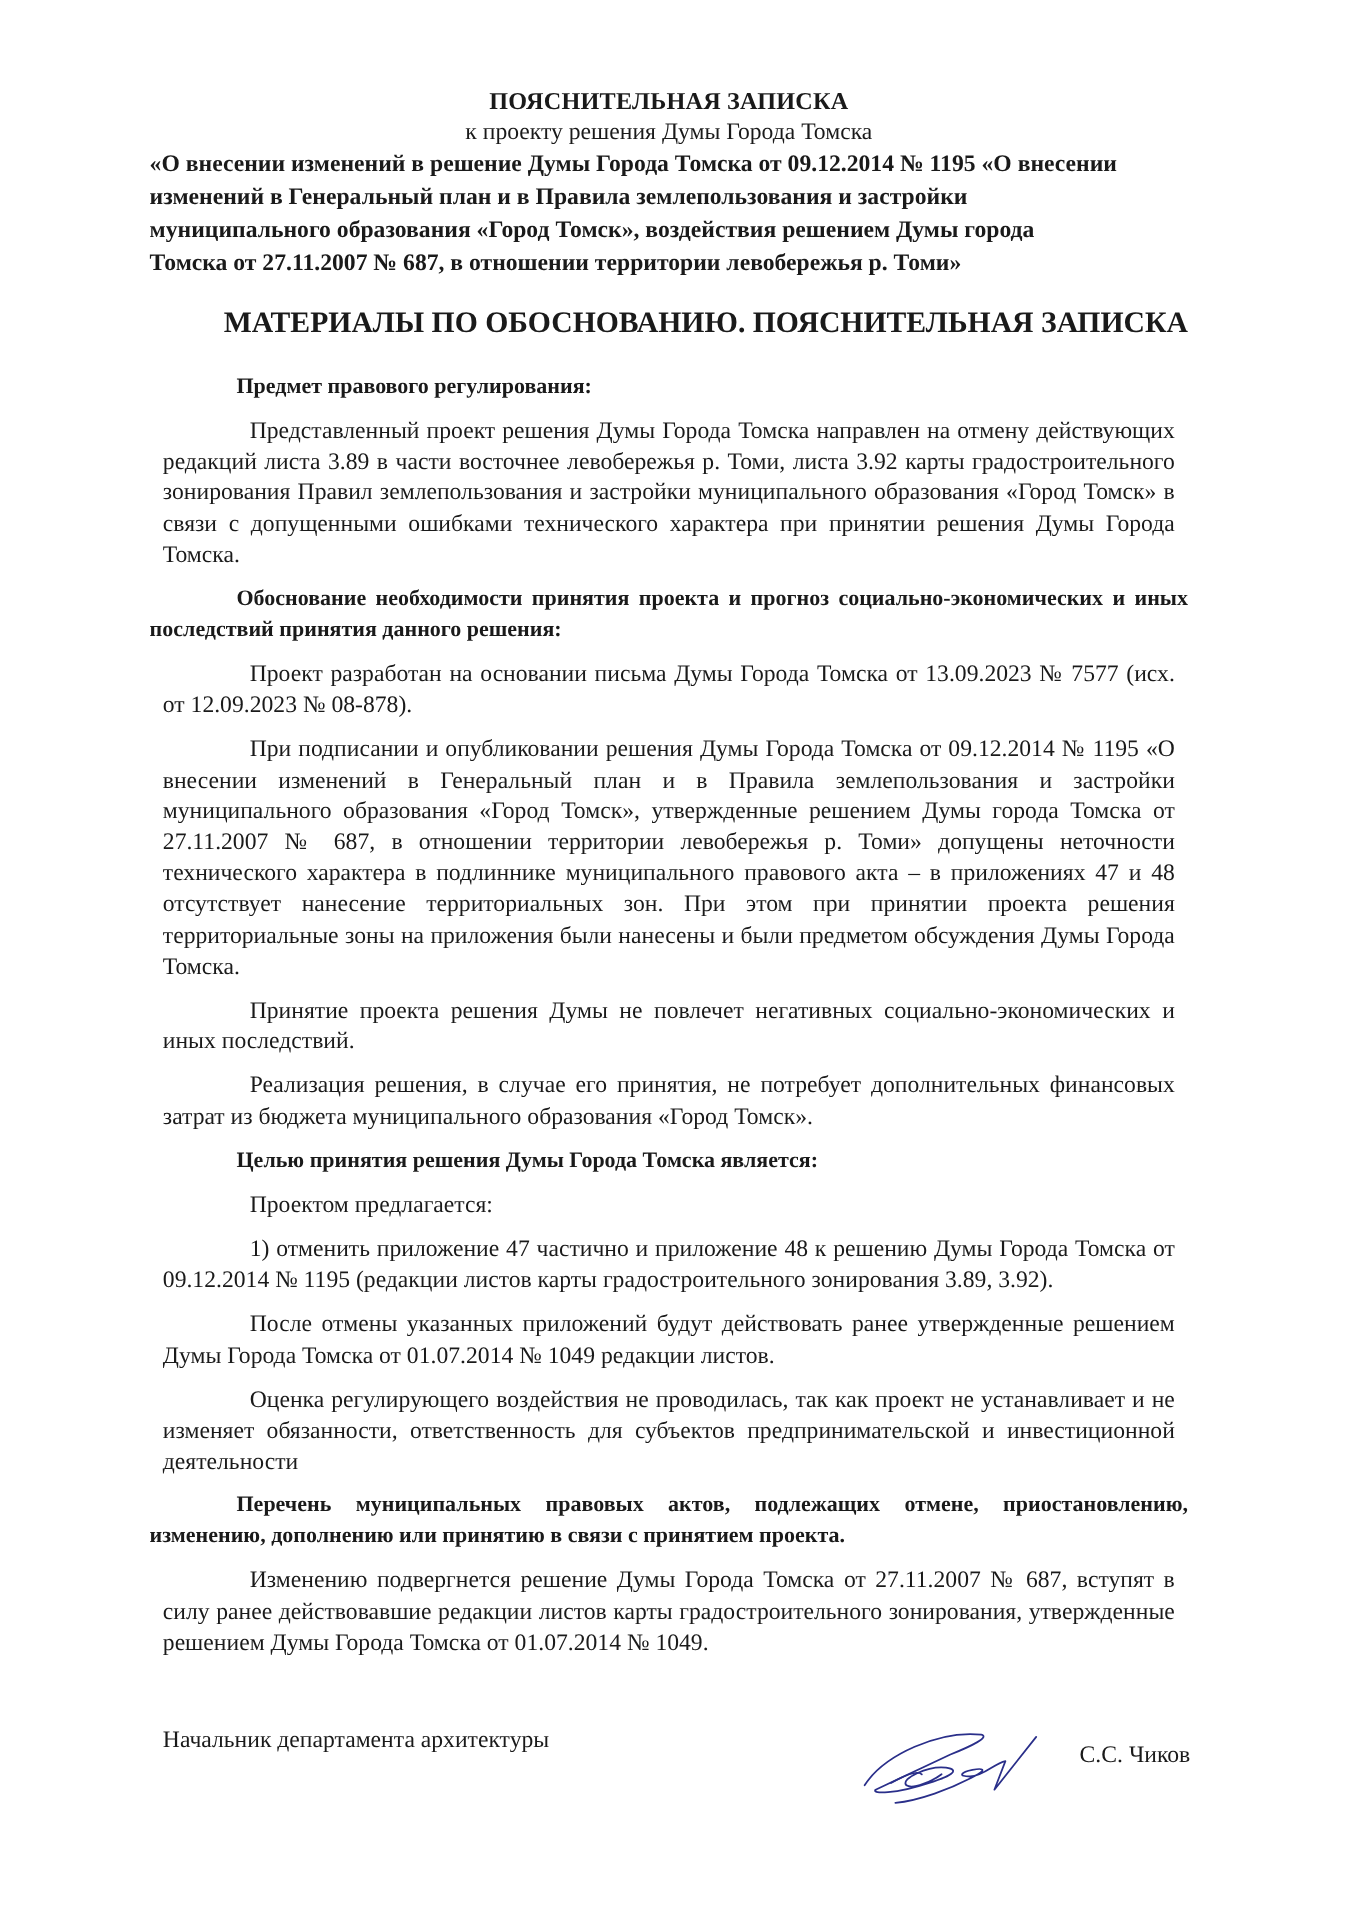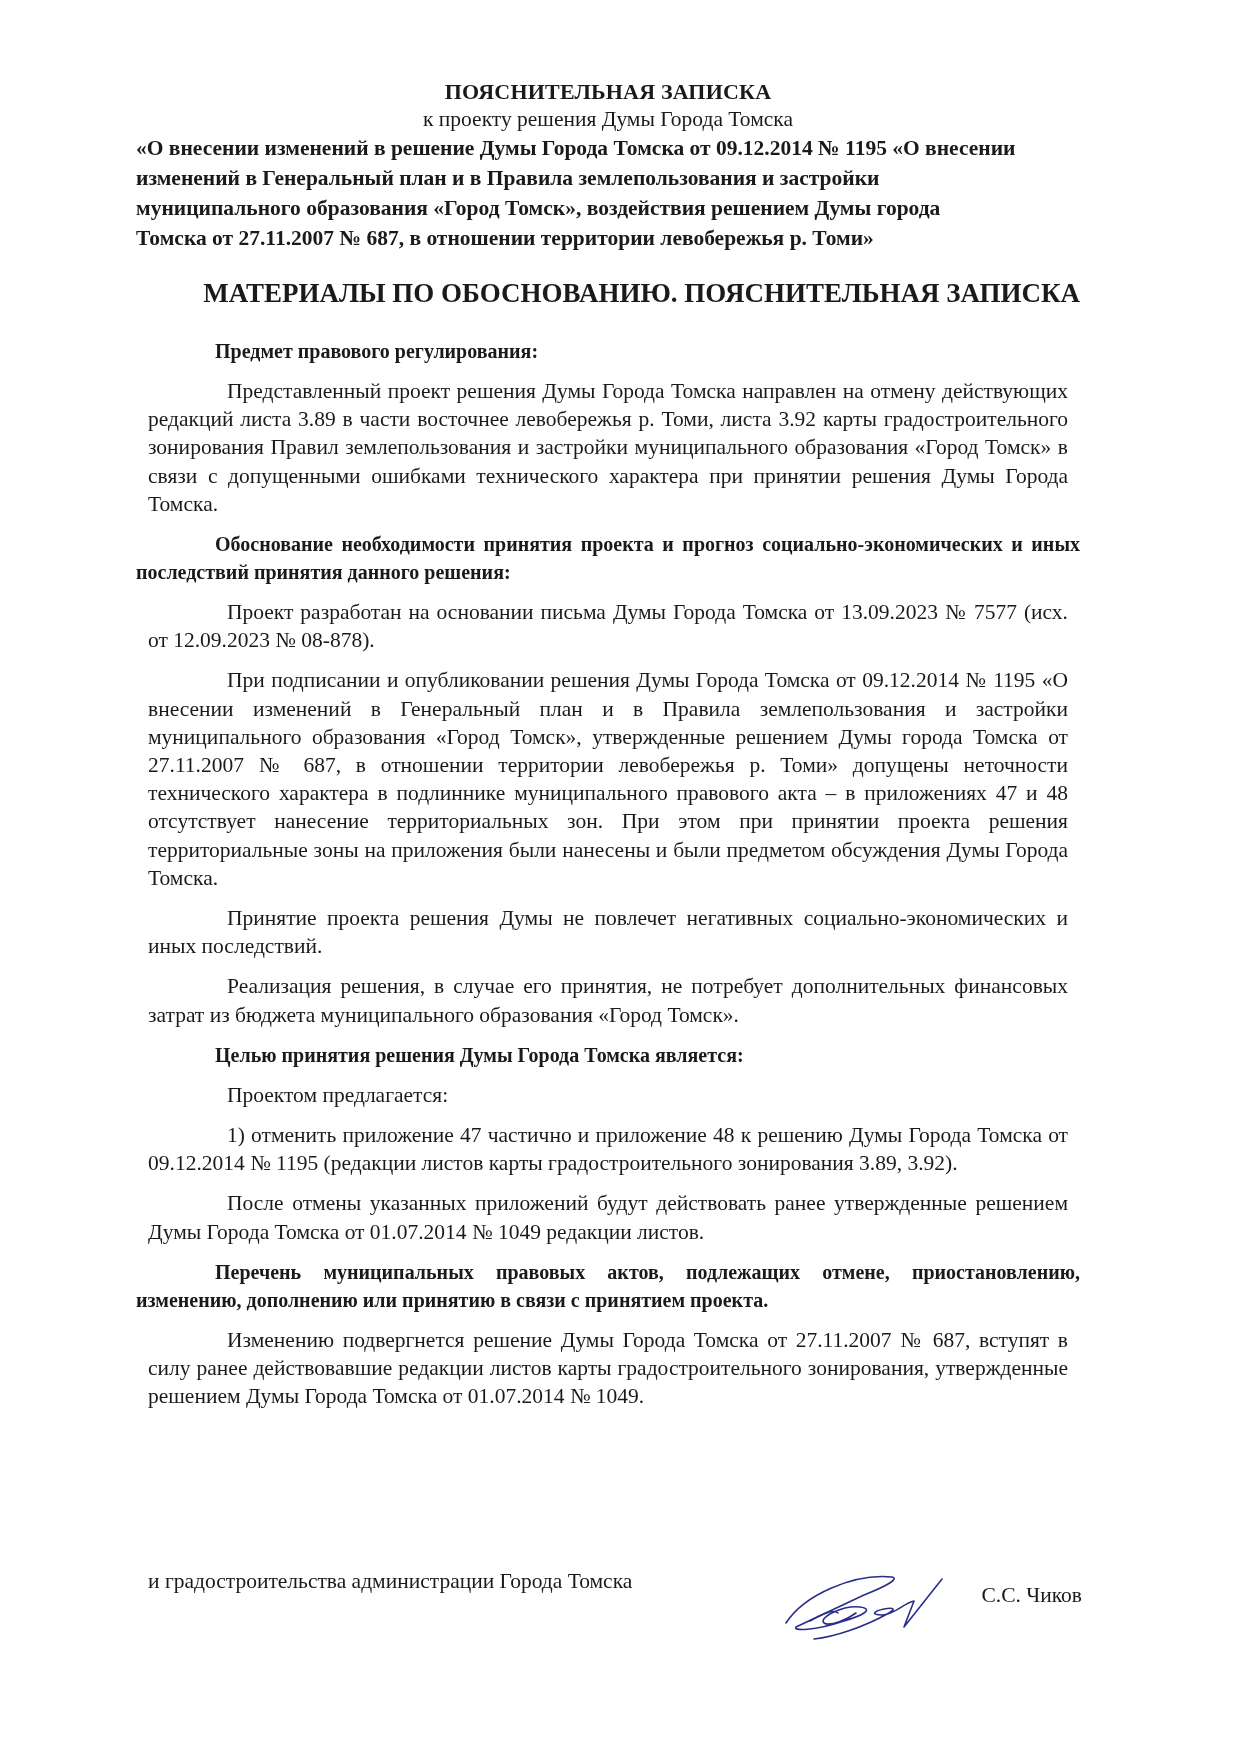--- a/index.html
+++ b/index.html
@@ -119,31 +119,32 @@
     <p class="para">При подписании и опубликовании решения Думы Города Томска от 09.12.2014 № 1195 «О внесении изменений в Генеральный план и в Правила землепользования и застройки муниципального образования «Город Томск», утвержденные решением Думы города Томска от 27.11.2007 № 687, в отношении территории левобережья р. Томи» допущены неточности технического характера в подлиннике муниципального правового акта – в приложениях 47 и 48 отсутствует нанесение территориальных зон. При этом при принятии проекта решения территориальные зоны на приложения были нанесены и были предметом обсуждения Думы Города Томска.</p>
     <p class="para">Принятие проекта решения Думы не повлечет негативных социально-экономических и иных последствий.</p>
     <p class="para">Реализация решения, в случае его принятия, не потребует дополнительных финансовых затрат из бюджета муниципального образования «Город Томск».</p>
   </section>
 
   <section>
     <div class="heading">Целью принятия решения Думы Города Томска является:</div>
     <p class="para">Проектом предлагается:</p>
     <p class="para">1) отменить приложение 47 частично и приложение 48 к решению Думы Города Томска от 09.12.2014 № 1195 (редакции листов карты градостроительного зонирования 3.89, 3.92).</p>
     <p class="para">После отмены указанных приложений будут действовать ранее утвержденные решением Думы Города Томска от 01.07.2014 № 1049 редакции листов.</p>
+    <p class="para">Оценка регулирующего воздействия не проводилась, так как проект не устанавливает и не изменяет обязанности, ответственность для субъектов предпринимательской и инвестиционной деятельности</p>
   </section>
 
   <section>
     <div class="heading">Перечень муниципальных правовых актов, подлежащих отмене, приостановлению, изменению, дополнению или принятию в связи с принятием проекта.</div>
     <p class="para">Изменению подвергнется решение Думы Города Томска от 27.11.2007 № 687, вступят в силу ранее действовавшие редакции листов карты градостроительного зонирования, утвержденные решением Думы Города Томска от 01.07.2014 № 1049.</p>
   </section>
 </div>
 
 <div class="signature-block">
   <div class="sig-position">
-    <div>и градостроительства администрации Города Томска</div>
+    <div>Начальник департамента архитектуры</div>
   </div>
   <svg class="sig-mark" viewBox="0 0 170 78">
     <g fill="none" stroke="#2a2f8a" stroke-width="1.6" stroke-linecap="round" stroke-linejoin="round">
       <path d="M 12 58 C 30 30, 80 8, 118 12 C 126 14, 110 22, 90 30 C 60 44, 30 58, 22 62 C 18 66, 40 66, 70 56 C 90 50, 100 44, 86 42 C 70 40, 44 52, 50 58 C 56 62, 74 54, 82 48"></path>
       <path d="M 40 74 C 60 72, 90 62, 115 48 C 122 44, 120 42, 110 44 C 100 46, 96 50, 108 50 C 120 50, 130 38, 140 36 L 130 62 L 168 14"></path>
       <path d="M 36 56 C 50 48, 60 44, 64 48"></path>
     </g>
   </svg>
   <div class="sig-name">С.С. Чиков</div>
 </div>

